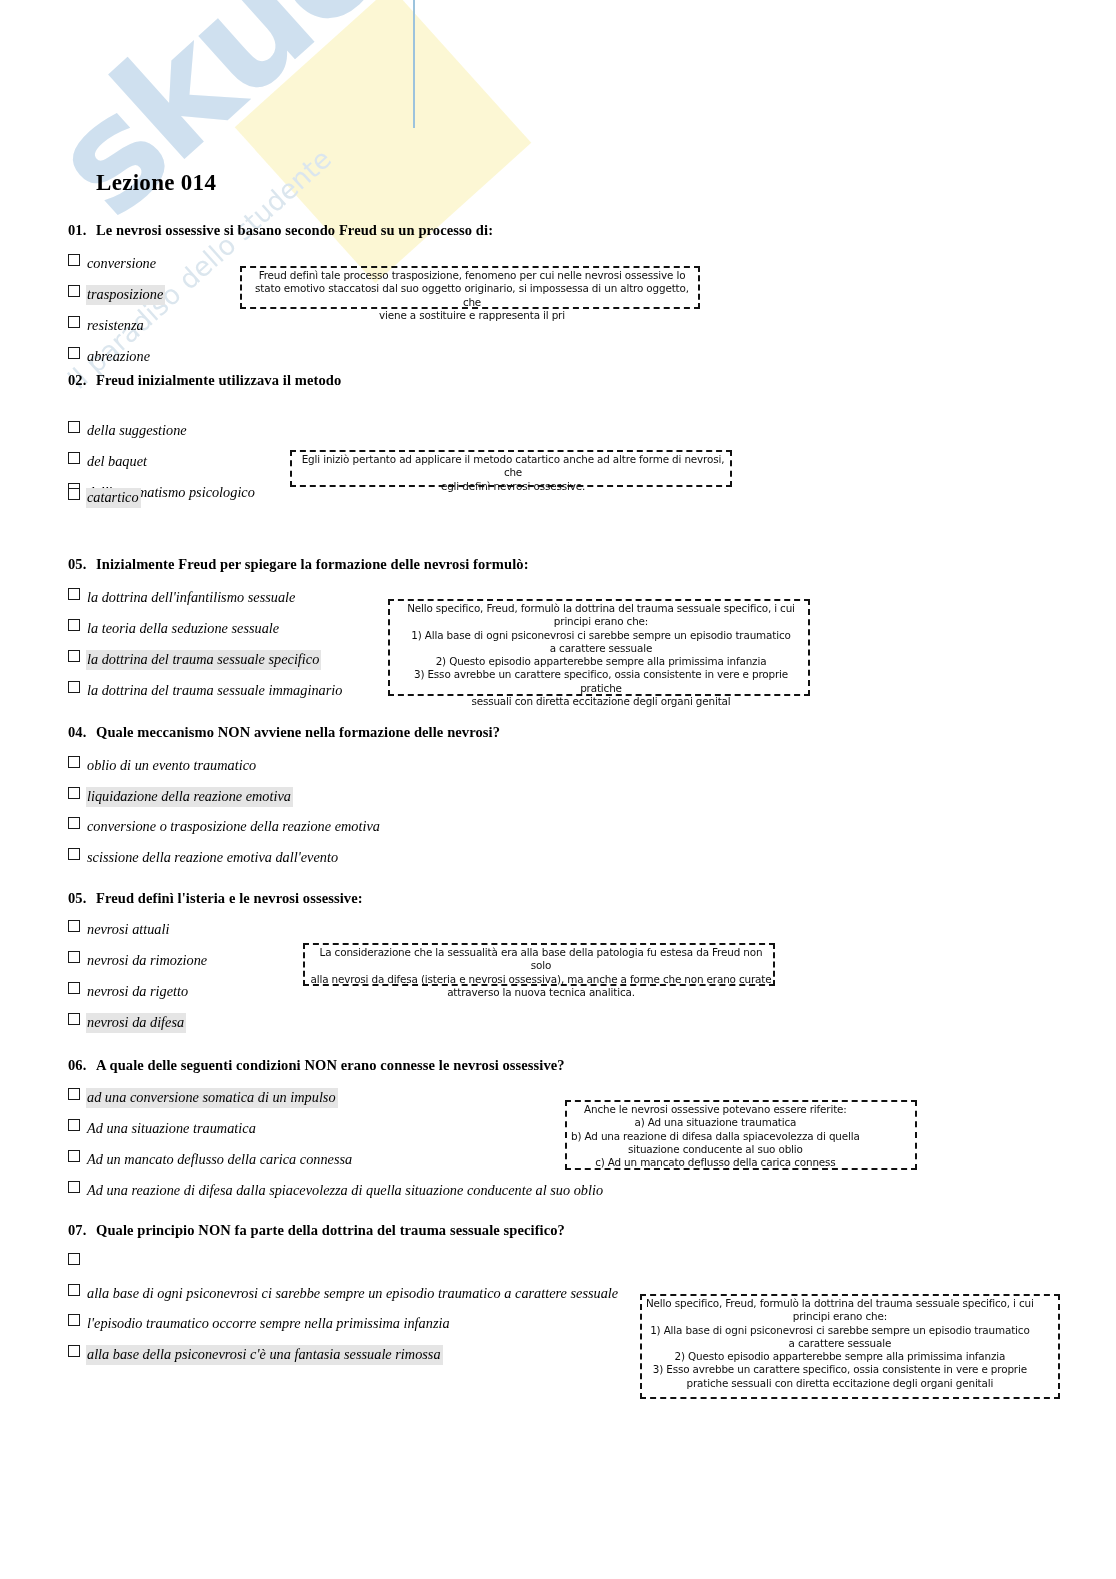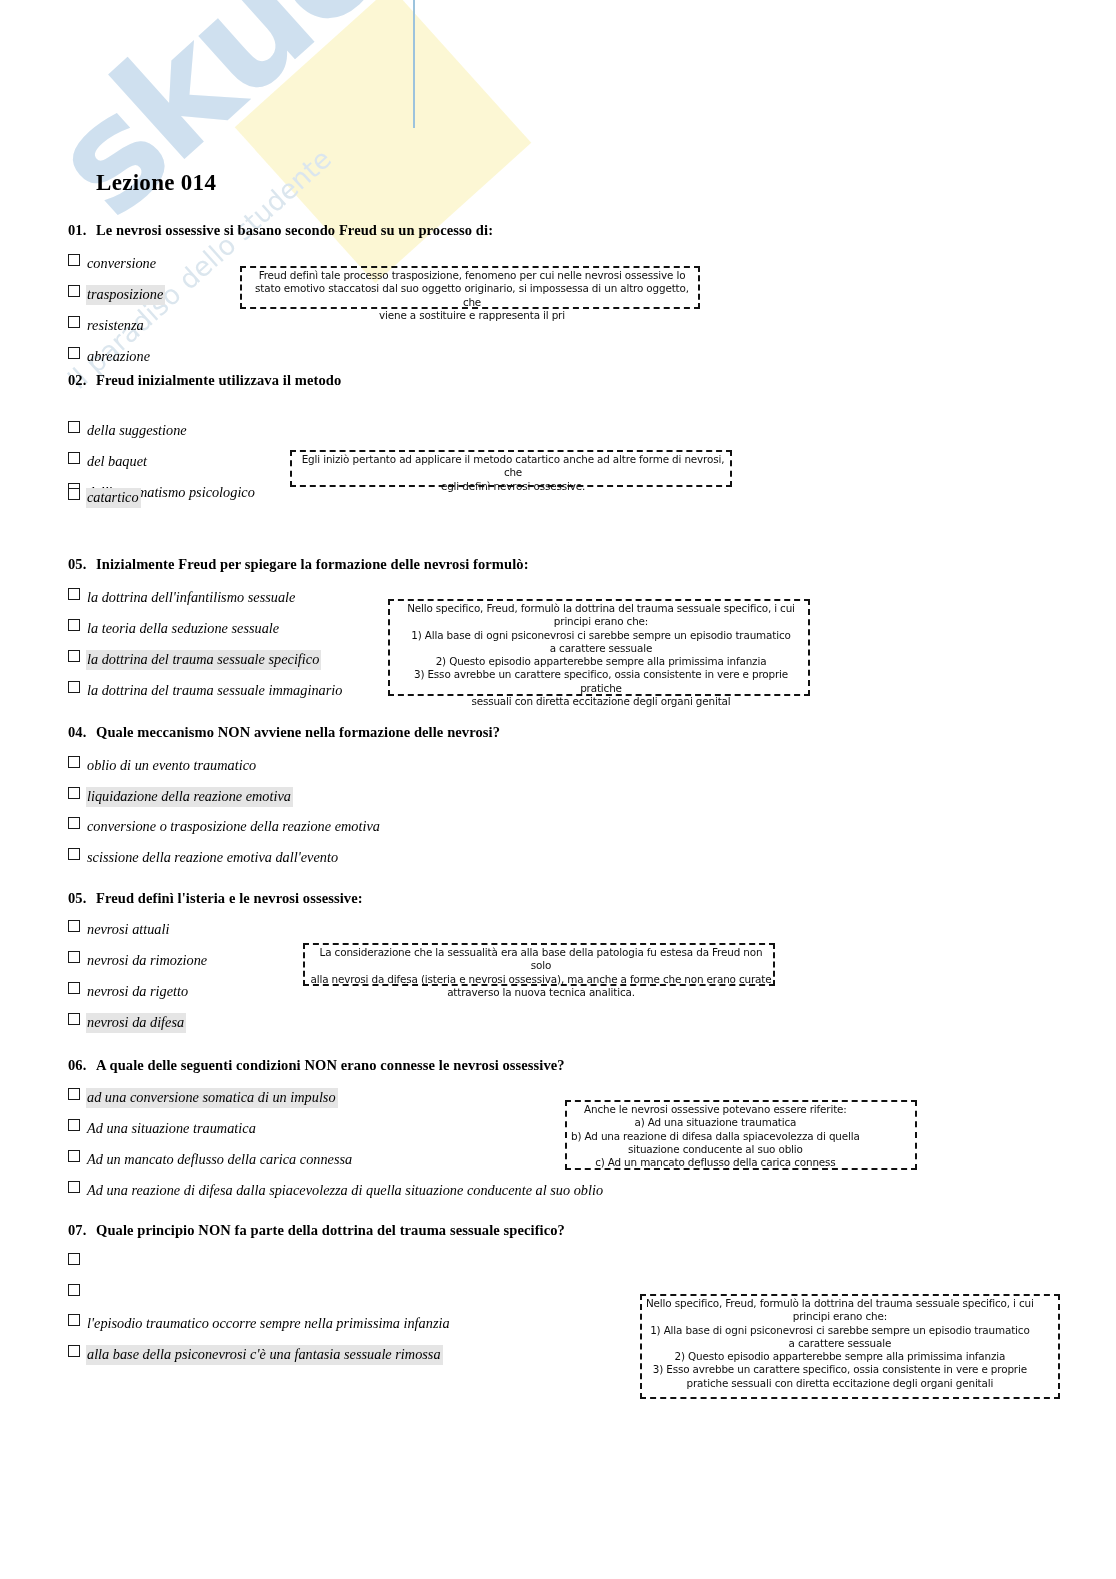--- a/index.html
+++ b/index.html
@@ -312,20 +312,21 @@
     </div>
 
     <div class="q-head" style="top:1222px">
       <span class="q-num">07.</span><span>Quale principio NON fa parte della dottrina del trauma sessuale specifico?</span>
     </div>
     <div class="option-row" style="top:1253px">
       <span class="cbox"></span>
     </div>
     <div class="option-row" style="top:1284px">
       <span class="cbox"></span>
+      <span class="opt-label">alla base di ogni psiconevrosi ci sarebbe sempre un episodio traumatico a carattere sessuale</span>
     </div>
     <div class="option-row" style="top:1314px">
       <span class="cbox"></span>
       <span class="opt-label">l'episodio traumatico occorre sempre nella primissima infanzia</span>
     </div>
     <div class="option-row" style="top:1345px">
       <span class="cbox"></span>
       <span class="opt-label hl">alla base della psiconevrosi c'è una fantasia sessuale rimossa</span>
     </div>
     <div class="ansbox" style="left:640px; top:1294px; width:420px; height:105px;">

